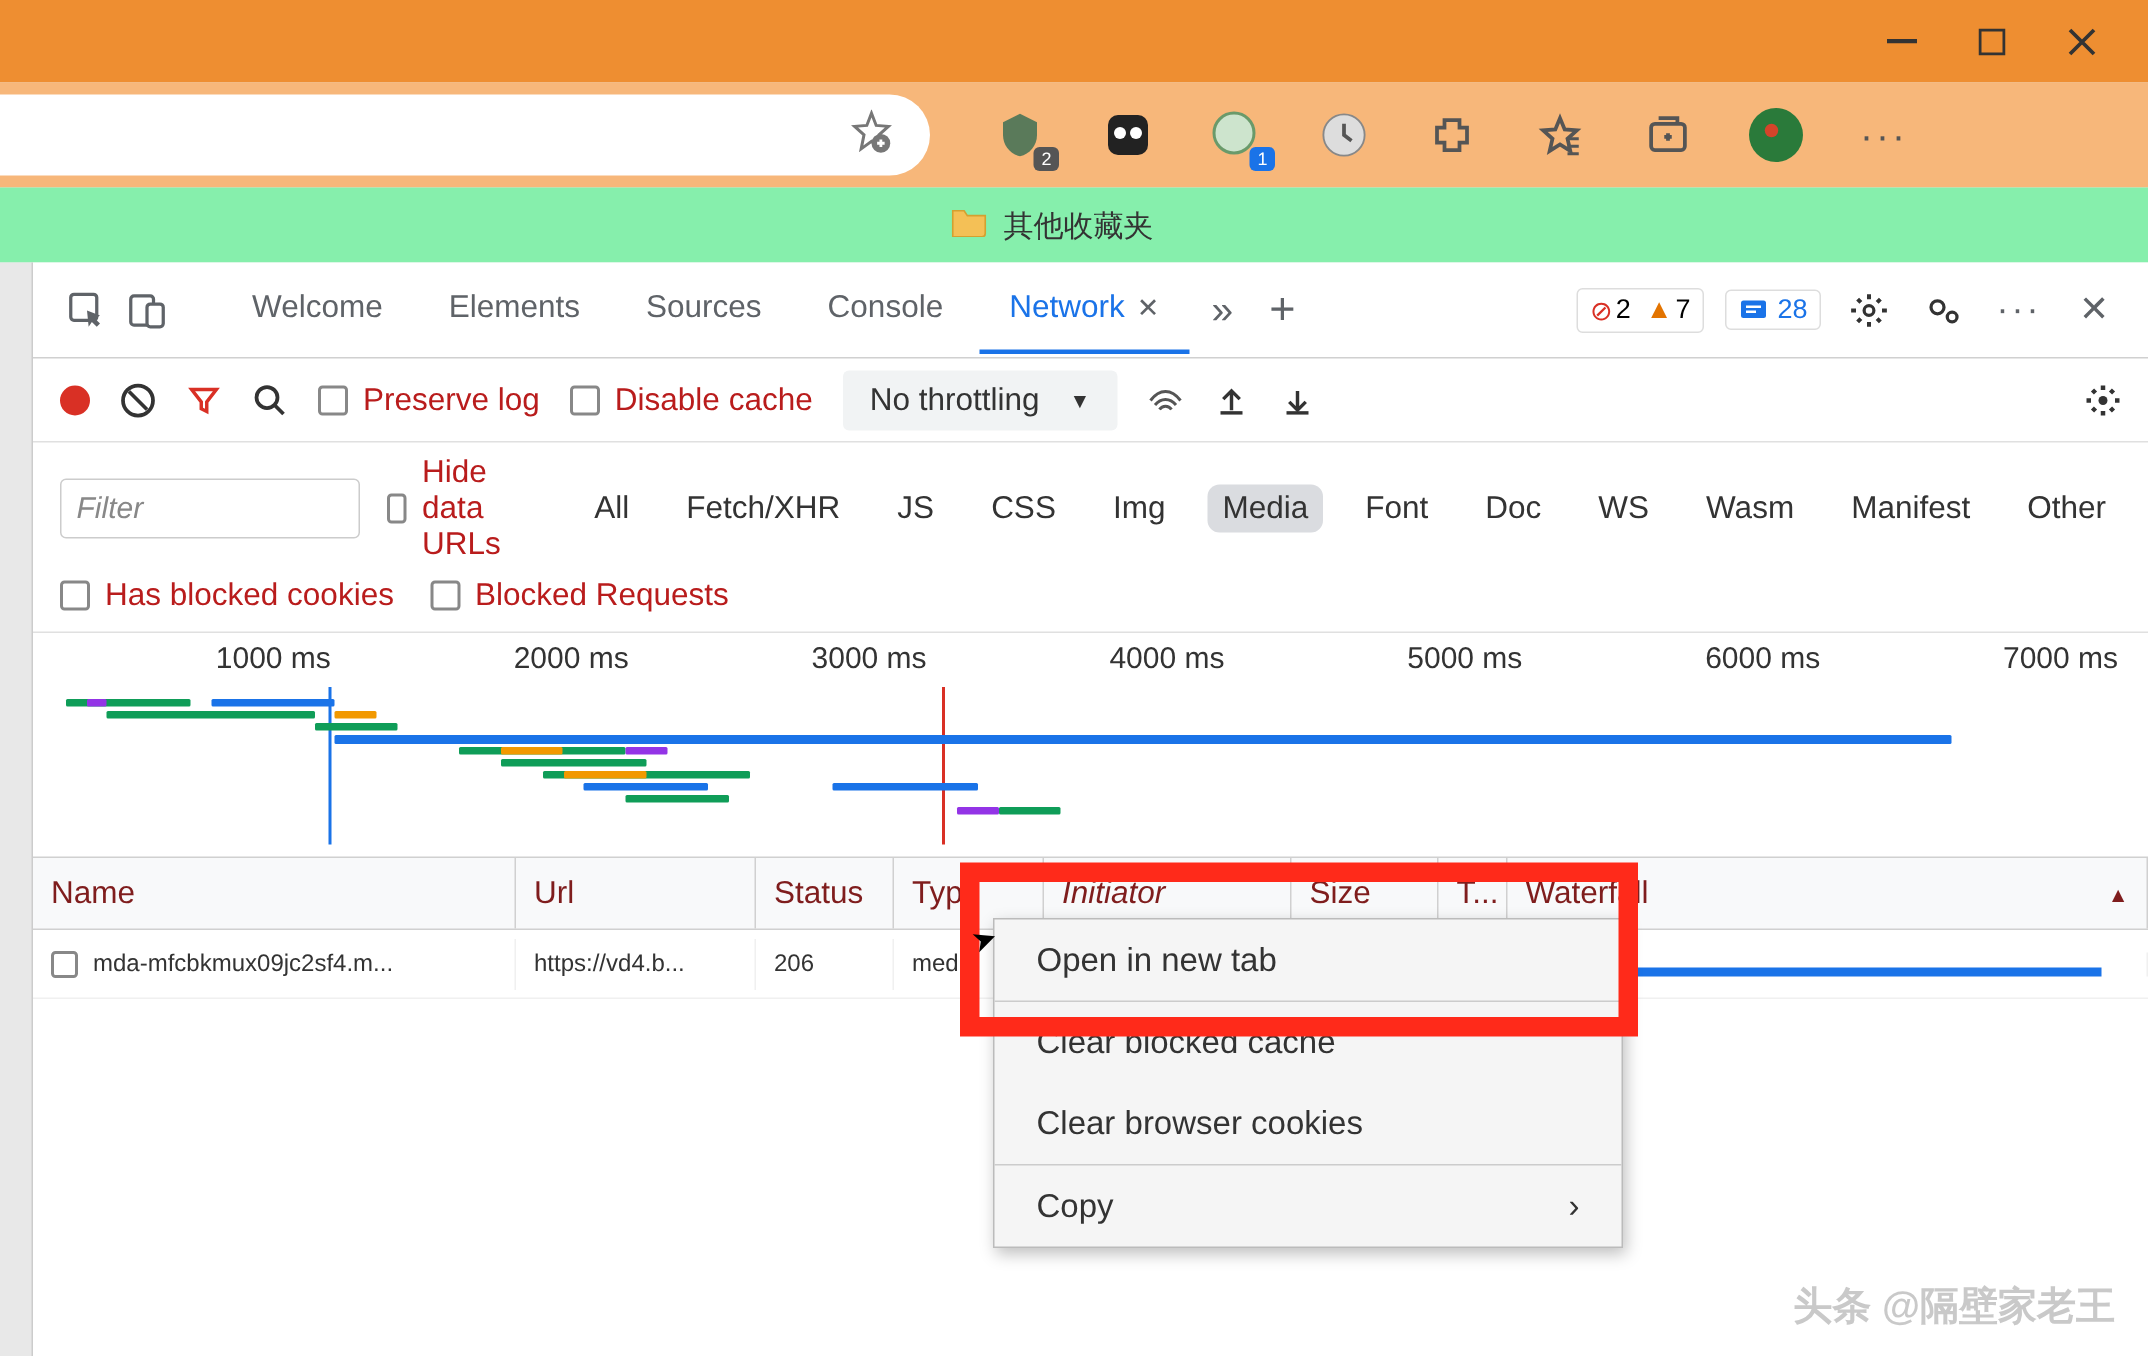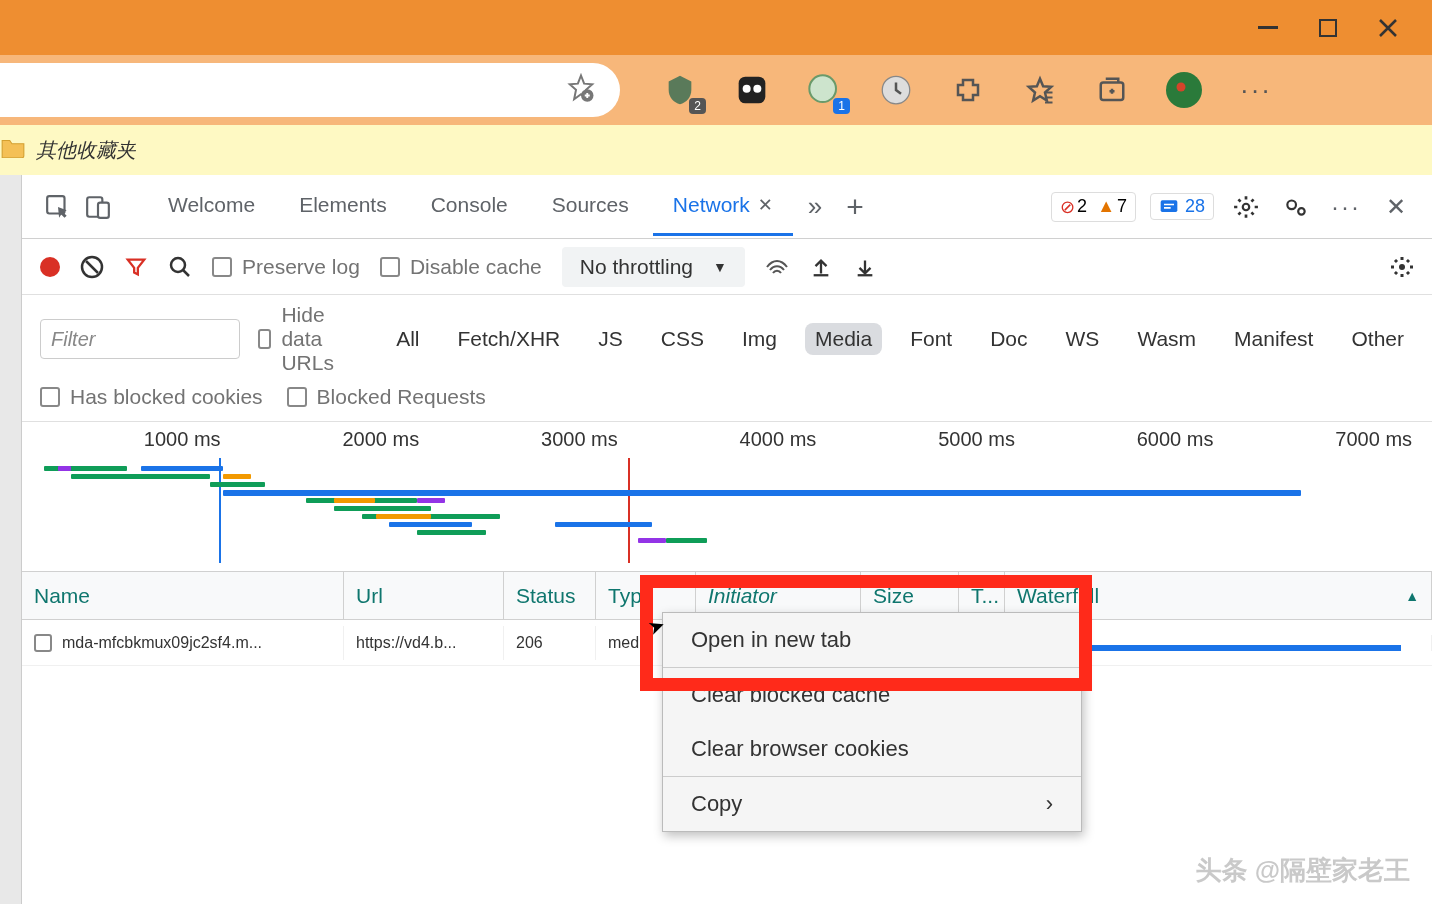--- a/index.html
+++ b/index.html
@@ -10,21 +10,21 @@
   .win-btn { width: 24px; height: 24px; display: flex; align-items: center; justify-content: center; font-size: 20px; color: #333; }
   
   .toolbar-row { background: #f7b77a; height: 70px; display: flex; align-items: center; }
   .url-area { background: #fff; height: 54px; flex: 0 0 620px; border-radius: 0 28px 28px 0; display: flex; align-items: center; justify-content: flex-end; padding-right: 20px; }
   .star-icon { width: 34px; height: 34px; color: #666; }
   .ext-icons { display: flex; align-items: center; gap: 32px; padding-left: 40px; }
   .ext-icon { width: 40px; height: 40px; display: flex; align-items: center; justify-content: center; font-size: 28px; position: relative; }
   .ext-badge { position: absolute; bottom: -4px; right: -6px; background: #555; color: #fff; font-size: 12px; padding: 1px 5px; border-radius: 4px; }
   .ext-badge.blue { background: #1a73e8; }
   
-  .bookmark-row { background: #fef9c3; height: 50px; display: flex; justify-content: flex-start; align-items: center; padding-right: 30px; font-style: italic; }
+  .bookmark-row { background: #86efac; height: 50px; display: flex; justify-content: center; align-items: center; padding-right: 30px; }
   .bookmark-folder { display: flex; align-items: center; gap: 10px; font-size: 20px; color: #333; }
   .folder-icon { color: #e8a23f; font-size: 24px; }
   
   .side-strip { position: absolute; left: 0; top: 175px; bottom: 0; width: 22px; background: #e8e8e8; border-right: 1px solid #ccc; }
   
   .devtools { position: absolute; left: 22px; right: 0; top: 175px; bottom: 0; background: #fff; }
   
   
   .dt-tabs { height: 64px; display: flex; align-items: center; border-bottom: 1px solid #d0d0d0; padding: 0 18px; gap: 4px; }
   .dt-icon-btn { width: 36px; height: 36px; display: flex; align-items: center; justify-content: center; color: #5f6368; font-size: 22px; }
@@ -35,21 +35,21 @@
   .badge-group { display: flex; align-items: center; gap: 2px; background: #fff; border: 1px solid #ddd; border-radius: 4px; padding: 3px 8px; font-size: 18px; }
   .badge-group .err { color: #d93025; }
   .badge-group .warn { color: #e37400; }
   .badge-msg { display: flex; align-items: center; gap: 6px; border: 1px solid #ddd; border-radius: 4px; padding: 2px 8px; font-size: 18px; color: #1a73e8; }
   
   
   .net-toolbar { height: 56px; display: flex; align-items: center; padding: 0 18px; gap: 20px; border-bottom: 1px solid #e0e0e0; }
   .record-btn { width: 20px; height: 20px; background: #d93025; border-radius: 50%; }
   .net-tool-icon { width: 24px; height: 24px; color: #5f6368; display: flex; align-items: center; justify-content: center; font-size: 22px; }
   .net-tool-icon.filter { color: #d93025; }
-  .net-check { display: flex; align-items: center; gap: 10px; font-size: 21px; color: #737373; }
+  .net-check { display: flex; align-items: center; gap: 10px; font-size: 21px; color: #b91c1c; }
   .checkbox { width: 20px; height: 20px; border: 2px solid #888; border-radius: 3px; }
   .throttle { background: #f1f3f4; padding: 8px 18px; font-size: 21px; color: #333; display: flex; align-items: center; gap: 20px; border-radius: 4px; }
   
   
   .filter-bar { padding: 8px 18px 0; border-bottom: 1px solid #e0e0e0; }
   .filter-row1 { display: flex; align-items: center; gap: 18px; margin-bottom: 10px; }
   .filter-input { width: 310px; height: 40px; border: 1px solid #ccc; border-radius: 4px; padding: 0 10px; font-size: 20px; color: #888; display: flex; align-items: center; font-style: italic; }
   .filter-type { font-size: 21px; color: #333; padding: 4px 10px; border-radius: 8px; }
   .filter-type.active { background: #dadce0; }
   .filter-row2 { display: flex; align-items: center; gap: 24px; padding-bottom: 12px; }
@@ -58,21 +58,21 @@
   .overview { height: 150px; border-bottom: 1px solid #d0d0d0; position: relative; }
   .time-labels { display: flex; position: absolute; top: 6px; left: 0; right: 20px; }
   .time-label { flex: 1; text-align: right; font-size: 20px; color: #333; }
   .overview-canvas { position: absolute; top: 36px; left: 8px; right: 20px; bottom: 8px; }
   .bar { position: absolute; height: 5px; border-radius: 1px; }
   .ruler-red { position: absolute; top: 36px; bottom: 8px; width: 2px; background: #d93025; left: 43%; }
   .ruler-blue { position: absolute; top: 36px; bottom: 8px; width: 2px; background: #1a73e8; left: 14%; }
   
   
   .net-table-header { display: flex; height: 48px; border-bottom: 1px solid #d0d0d0; background: #f8f9fa; }
-  .nth-cell { padding: 10px 12px; font-size: 21px; color: #0f766e; border-right: 1px solid #d0d0d0; display: flex; align-items: center; }
+  .nth-cell { padding: 10px 12px; font-size: 21px; color: #7f1d1d; border-right: 1px solid #d0d0d0; display: flex; align-items: center; }
   .net-table-row { display: flex; height: 46px; align-items: center; border-bottom: 1px solid #f0f0f0; }
   .ntr-cell { padding: 8px 12px; font-size: 16px; color: #333; border-right: 1px solid #f0f0f0; display: flex; align-items: center; white-space: nowrap; overflow: hidden; text-overflow: ellipsis; }
   
   .waterfall-cell { position: relative; flex: 1; }
   .wf-bar { position: absolute; height: 24px; top: 10px; }
   .wf-green { background: #0f9d58; left: 6%; width: 7%; }
   .wf-blue { background: #1a73e8; left: 13%; width: 80%; }
   
   
   .ctx-menu { position: absolute; left: 662px; top: 612px; width: 420px; background: #f5f5f5; border: 1px solid #bbb; box-shadow: 2px 4px 10px rgba(0,0,0,0.25); z-index: 100; }
@@ -196,22 +196,22 @@
     </div>
     <div class="dt-icon-btn">
       <svg width="26" height="26" viewBox="0 0 24 24">
           <rect x="2" y="3" width="14" height="18" rx="2" fill="none" stroke="#5f6368" stroke-width="2"></rect>
           <rect x="12" y="8" width="10" height="14" rx="2" fill="#fff" stroke="#5f6368" stroke-width="2"></rect>
         </svg>
     </div>
     <div style="width:24px;"></div>
     <div class="dt-tab">Welcome</div>
     <div class="dt-tab">Elements</div>
+    <div class="dt-tab">Sources</div>
     <div class="dt-tab">Console</div>
-    <div class="dt-tab">Sources</div>
     <div class="dt-tab active">
       <span>Network</span>
       <span class="dt-tab-close">✕</span>
     </div>
     <div class="dt-icon-btn" style="font-size:26px;">»</div>
     <div class="dt-icon-btn" style="font-size:30px;">+</div>
 
     <div class="dt-right">
       <div class="badge-group">
         <span class="err">⊘</span>

